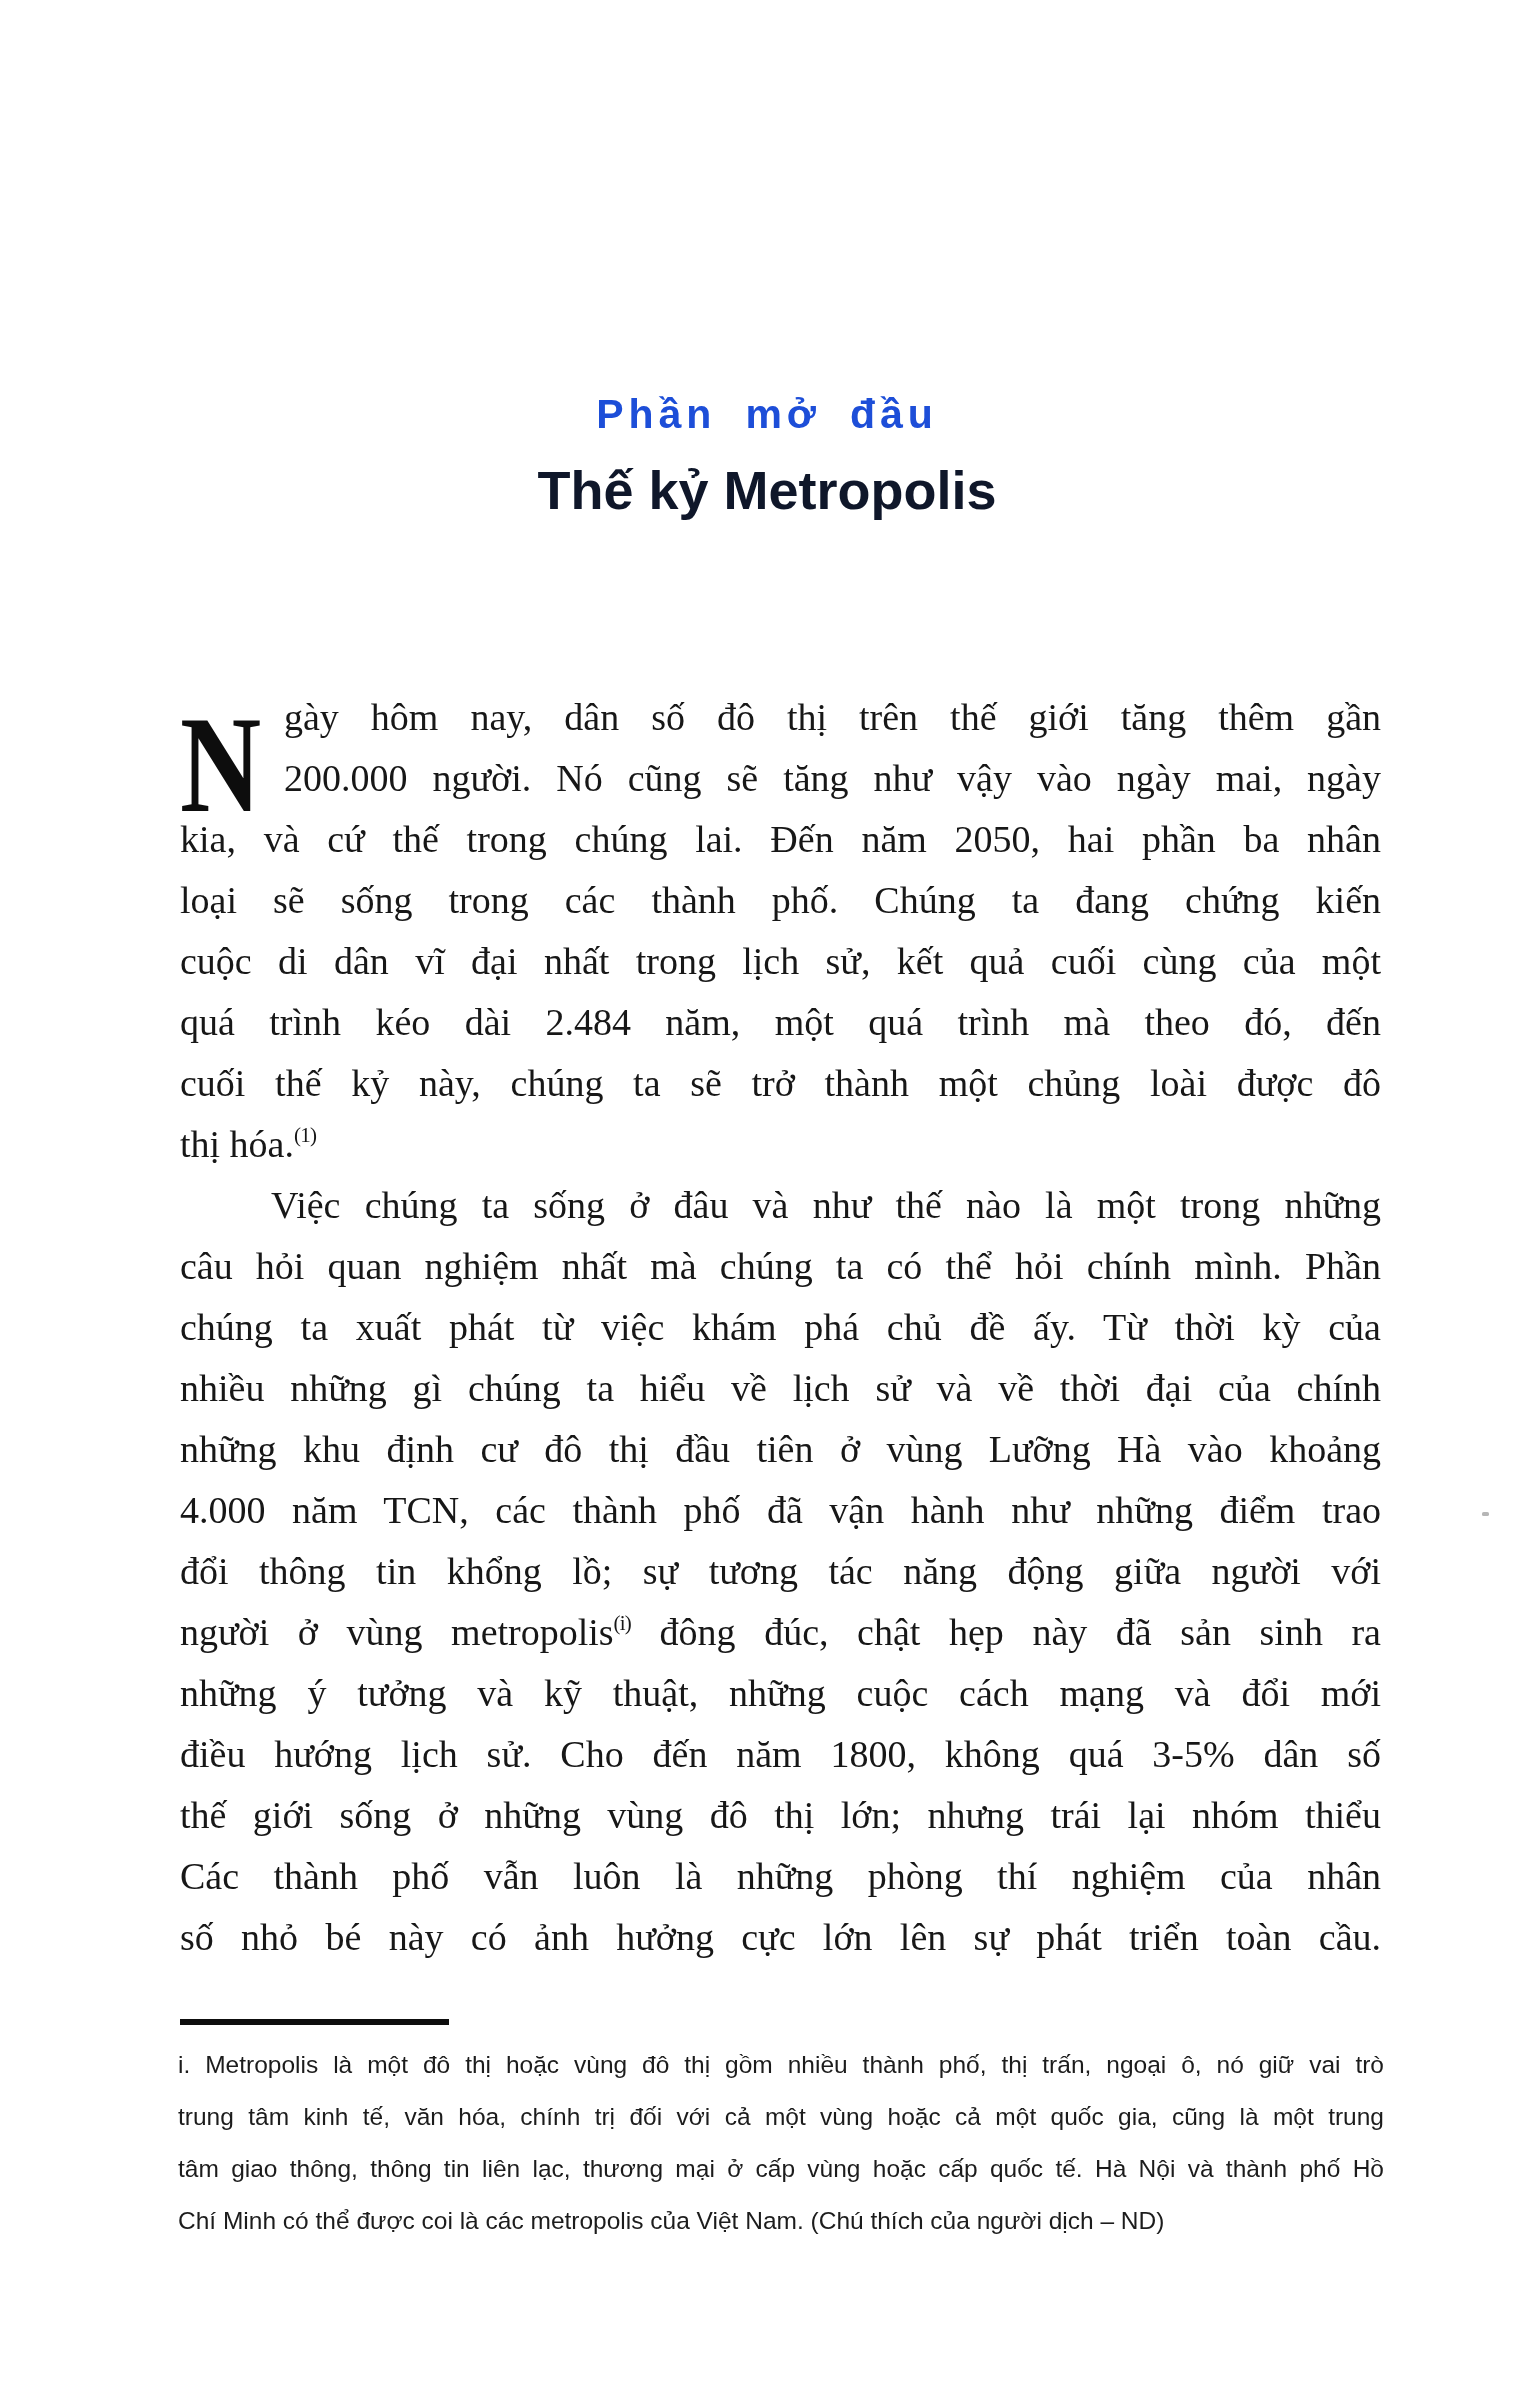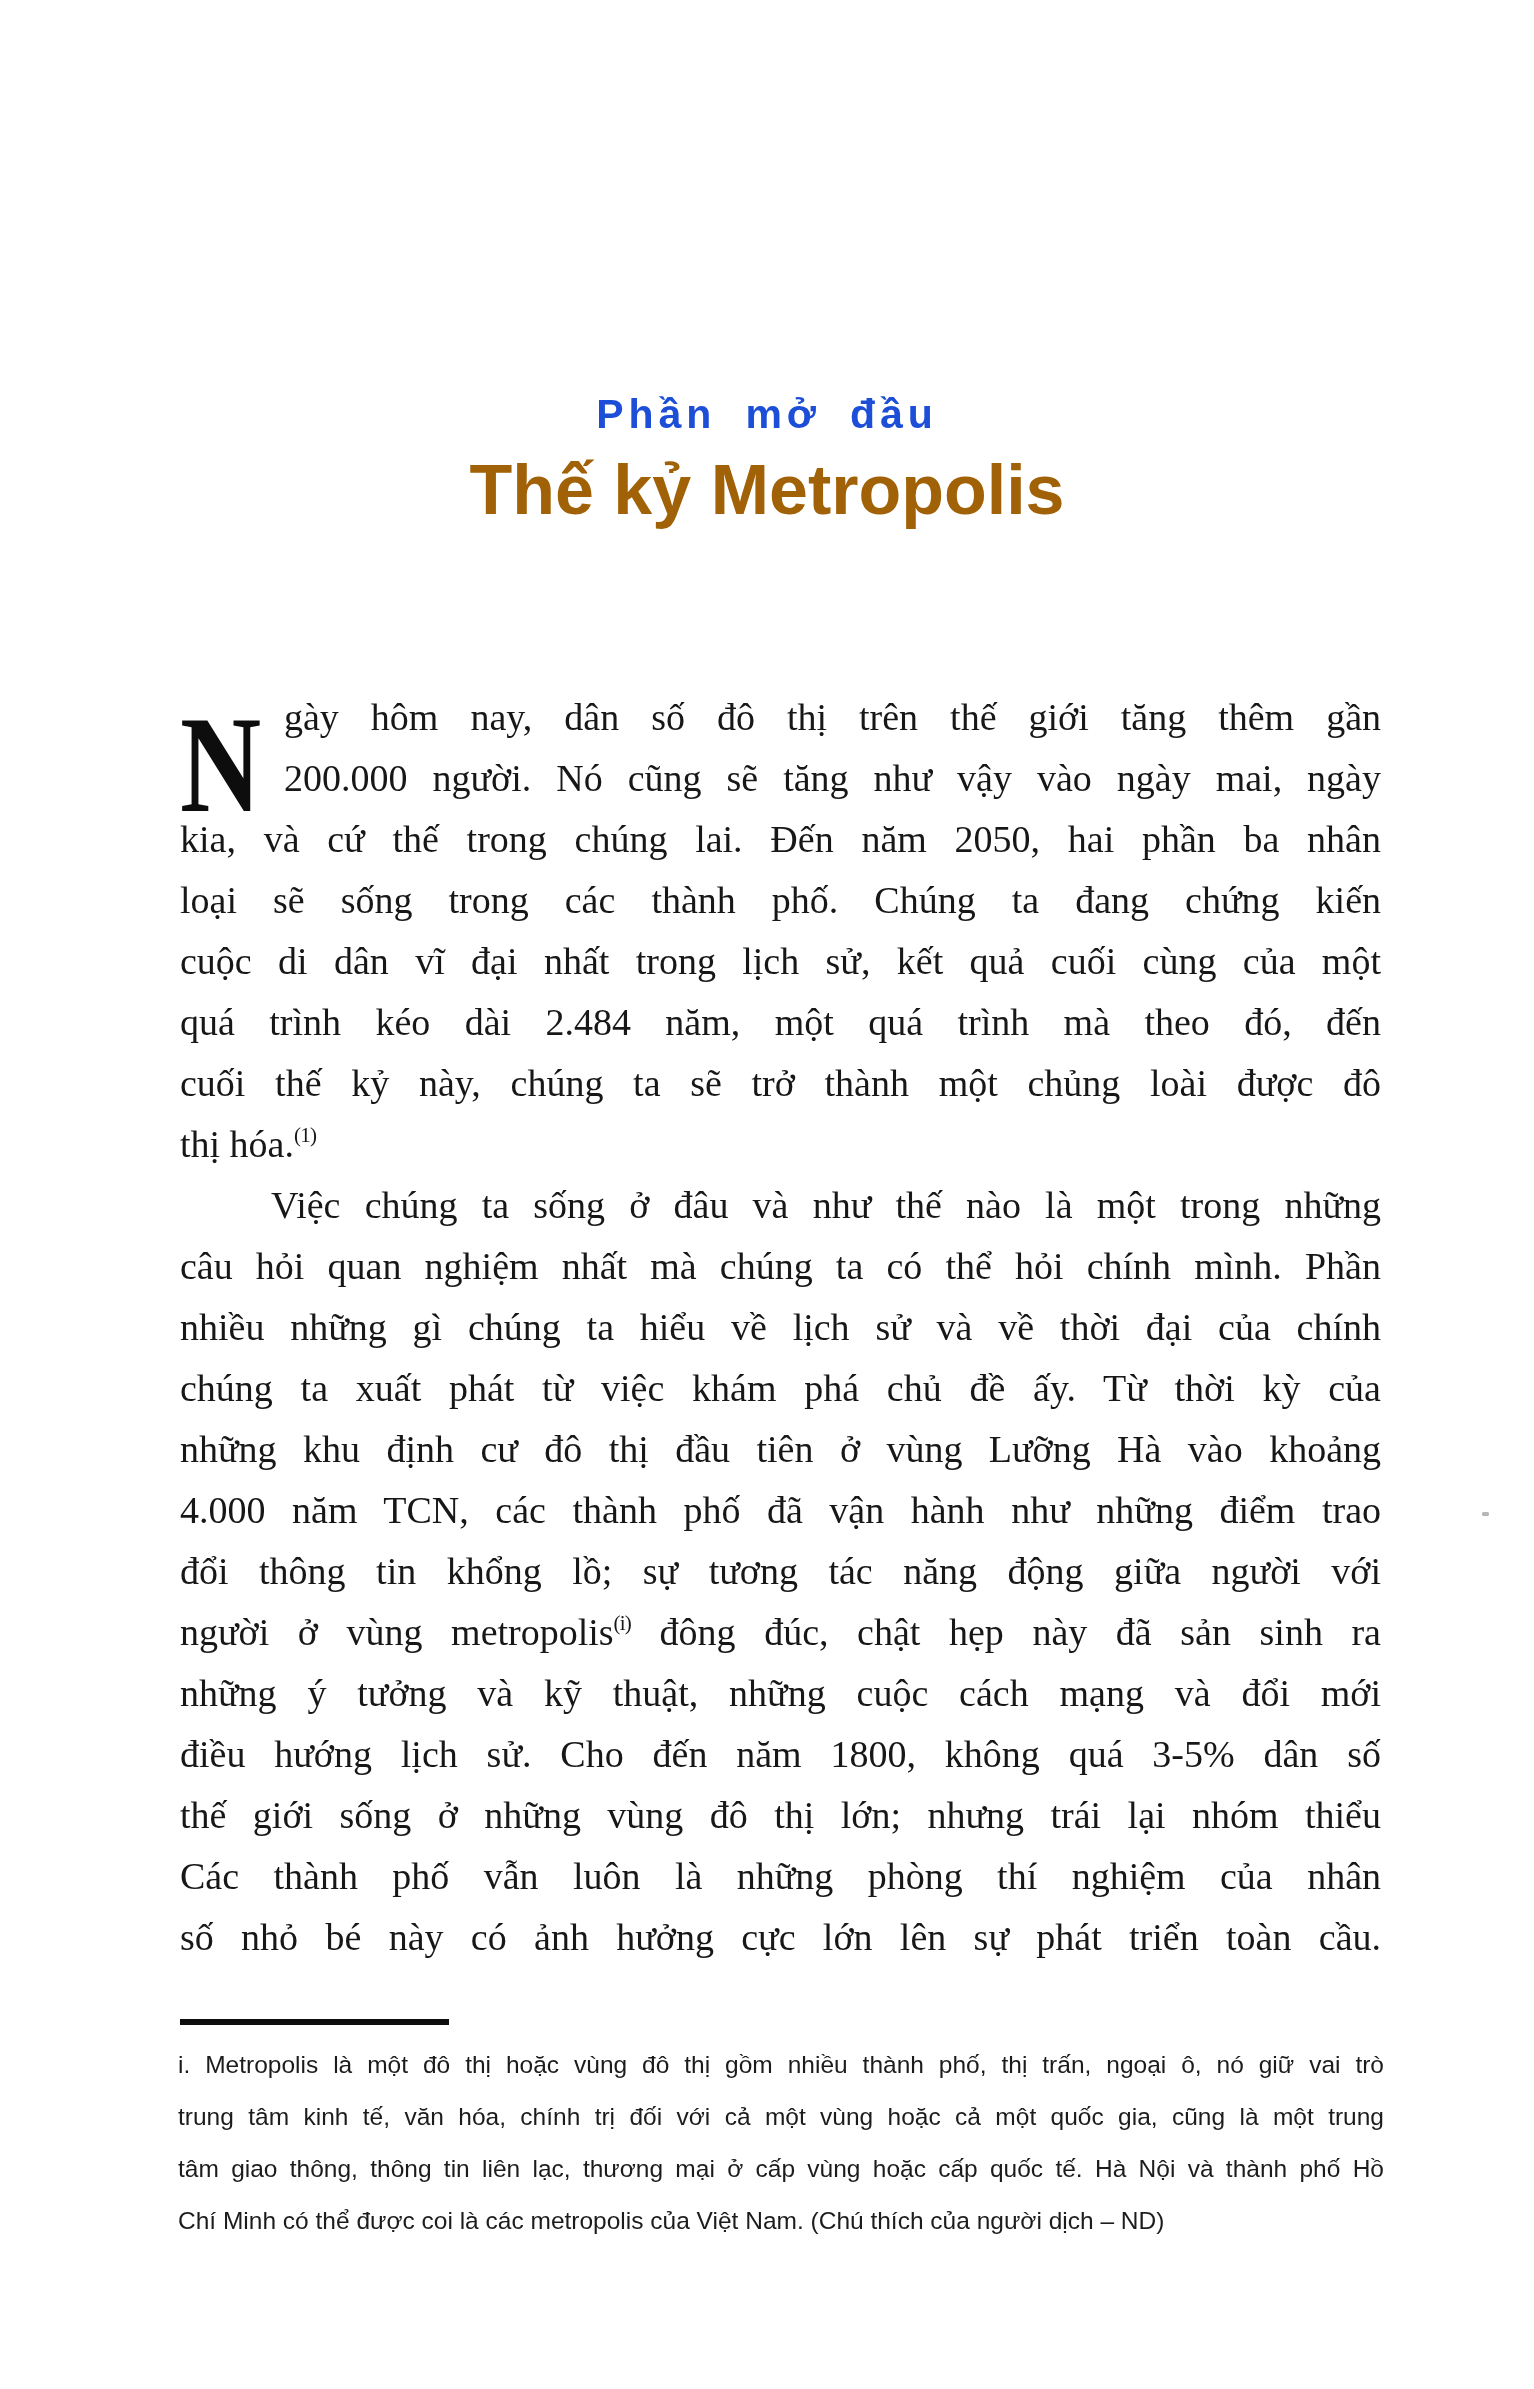--- a/index.html
+++ b/index.html
@@ -21,24 +21,24 @@
   }
   .pretitle{
     font-size:41px;
     line-height:49px;
     letter-spacing:4.9px;
     word-spacing:13px;
     color:#1d4ed8;
   }
   .title{
     margin-top:9.8px;
-    font-size:70px;
+    font-size:54px;
     line-height:82px;
     letter-spacing:0px;
-    color:#a16207;
+    color:#0f172a;
   }
   
   .body-block{
     position:absolute;
     left:180px;top:687px;width:1201px;
     font-family:"Liberation Serif",serif;
     font-size:38px;
     color:#171717;
   }
   .bline{
@@ -129,22 +129,22 @@
       <div class="bline">loại sẽ sống trong các thành phố. Chúng ta đang chứng kiến</div>
       <div class="bline">cuộc di dân vĩ đại nhất trong lịch sử, kết quả cuối cùng của một</div>
       <div class="bline">quá trình kéo dài 2.484 năm, một quá trình mà theo đó, đến</div>
       <div class="bline">cuối thế kỷ này, chúng ta sẽ trở thành một chủng loài được đô</div>
       <div class="bline lastline"><span>thị hóa.</span><sup class="ref">(1)</sup></div>
     </div>
 
     <div>
       <div class="bline p-indent">Việc chúng ta sống ở đâu và như thế nào là một trong những</div>
       <div class="bline">câu hỏi quan nghiệm nhất mà chúng ta có thể hỏi chính mình. Phần</div>
+      <div class="bline">chúng ta xuất phát từ việc khám phá chủ đề ấy. Từ thời kỳ của</div>
       <div class="bline">nhiều những gì chúng ta hiểu về lịch sử và về thời đại của chính</div>
-      <div class="bline">chúng ta xuất phát từ việc khám phá chủ đề ấy. Từ thời kỳ của</div>
       <div class="bline">những khu định cư đô thị đầu tiên ở vùng Lưỡng Hà vào khoảng</div>
       <div class="bline">4.000 năm TCN, các thành phố đã vận hành như những điểm trao</div>
       <div class="bline">đổi thông tin khổng lồ; sự tương tác năng động giữa người với</div>
       <div class="bline"><span>người ở vùng metropolis</span><sup class="ref">(i)</sup><span> đông đúc, chật hẹp này đã sản sinh ra</span></div>
       <div class="bline">những ý tưởng và kỹ thuật, những cuộc cách mạng và đổi mới</div>
       <div class="bline">điều hướng lịch sử. Cho đến năm 1800, không quá 3-5% dân số</div>
       <div class="bline">thế giới sống ở những vùng đô thị lớn; nhưng trái lại nhóm thiểu</div>
       <div class="bline">Các thành phố vẫn luôn là những phòng thí nghiệm của nhân</div>
       <div class="bline">số nhỏ bé này có ảnh hưởng cực lớn lên sự phát triển toàn cầu.</div>
     </div>

